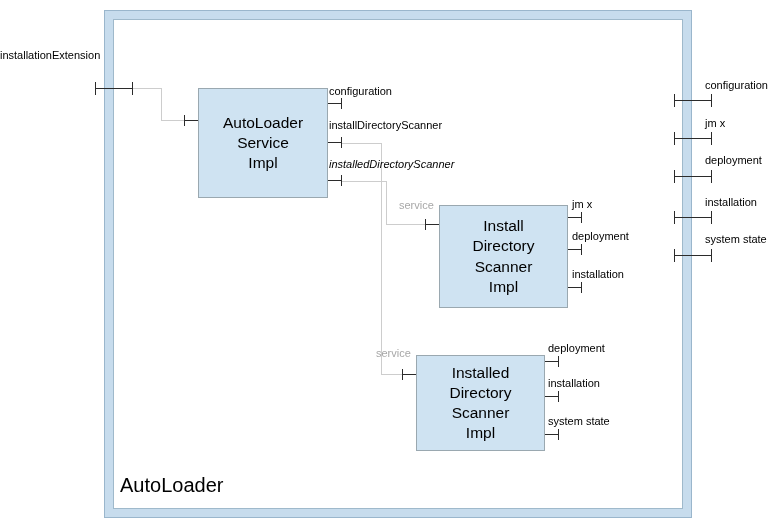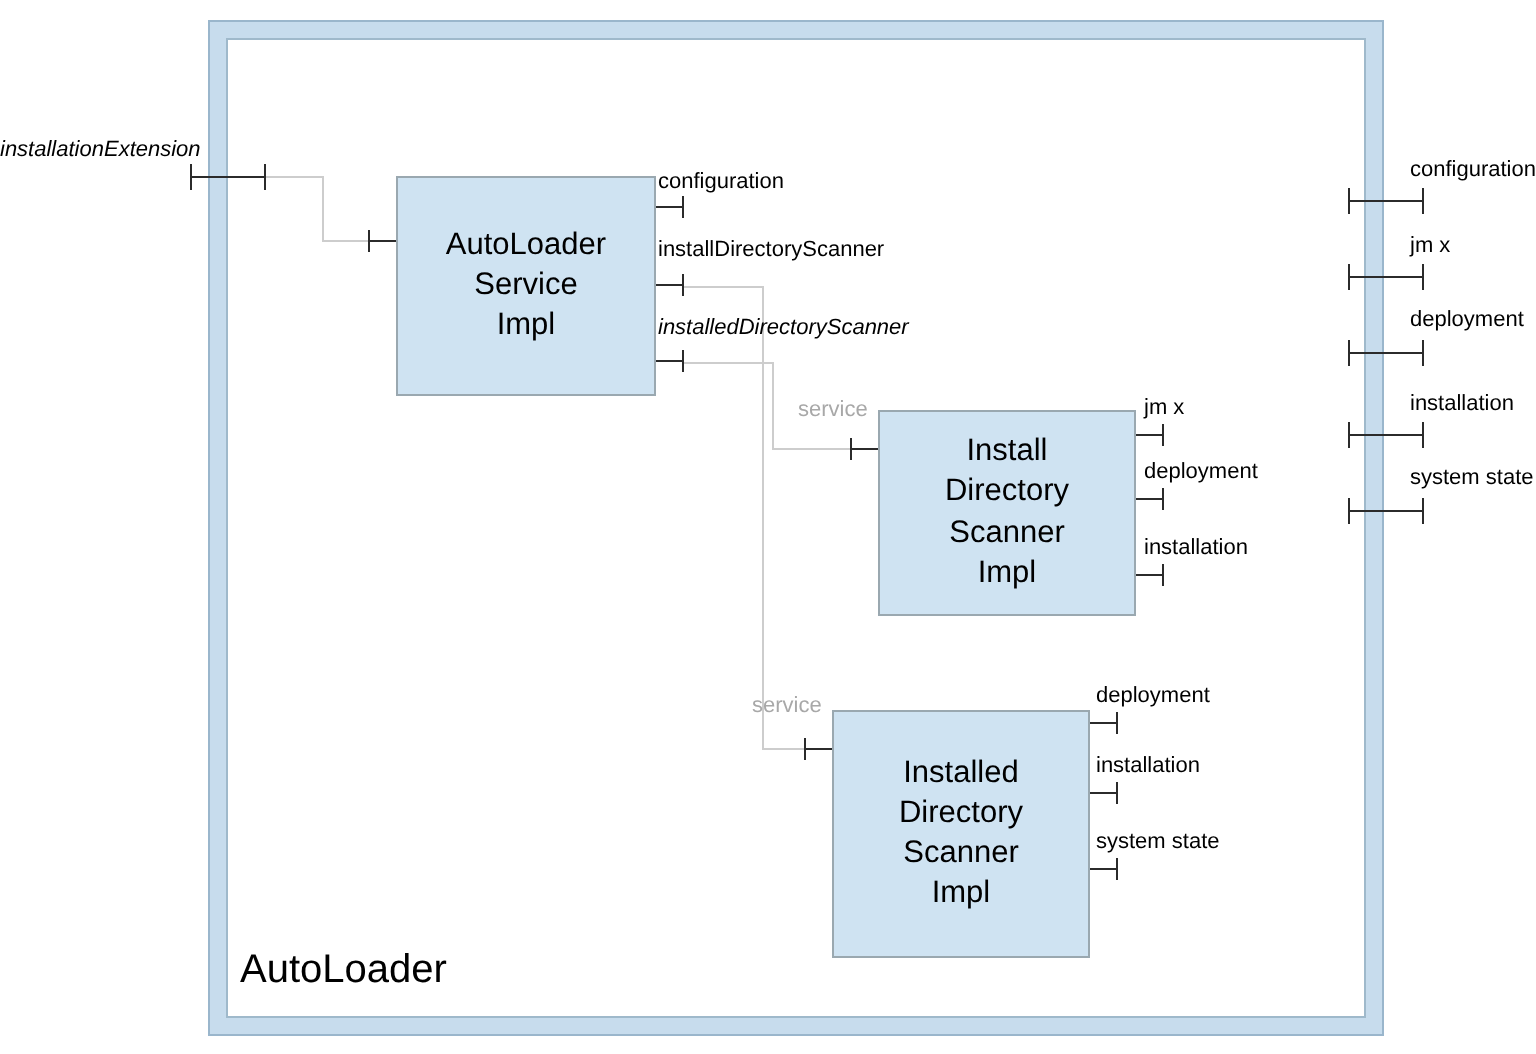--- a/index.html
+++ b/index.html
@@ -184,21 +184,21 @@
     <span class="stub"></span>
       <span class="tick"></span>
   </div>
 
   <div class="lbl" style="left:572px; top:269px;">installation</div>
   <div class="port right" style="left:568px; top:282px;">
     <span class="stub"></span>
       <span class="tick"></span>
   </div>
 
-  <div class="component" style="left:416px; top:355px; width:129px; height:124px;">Installed
+  <div class="component" style="left:416px; top:355px; width:129px; height:96px;">Installed
 Directory
 Scanner
 Impl</div>
 
   <div class="lbl gray" style="left:376px; top:348px;">service</div>
   <div class="port left" style="left:402px; top:369px;">
     <span class="stub"></span>
       <span class="tick"></span>
   </div>
 
@@ -213,21 +213,21 @@
     <span class="stub"></span>
       <span class="tick"></span>
   </div>
 
   <div class="lbl" style="left:548px; top:416px;">system state</div>
   <div class="port right" style="left:545px; top:429px;">
     <span class="stub"></span>
       <span class="tick"></span>
   </div>
 
-  <div class="lbl" style="left:0px; top:70px;font-style:italic;">installationExtension</div>
+  <div class="lbl" style="left:0px; top:50px;">installationExtension</div>
   <div class="bport" style="left:95px; top:82px;">
     <span class="bar"></span>
       <span class="t1"></span>
       <span class="t2"></span>
   </div>
 
   <div class="lbl" style="left:705px; top:80px;">configuration</div>
   <div class="bport" style="left:674px; top:94px;">
     <span class="bar"></span>
       <span class="t1"></span>

